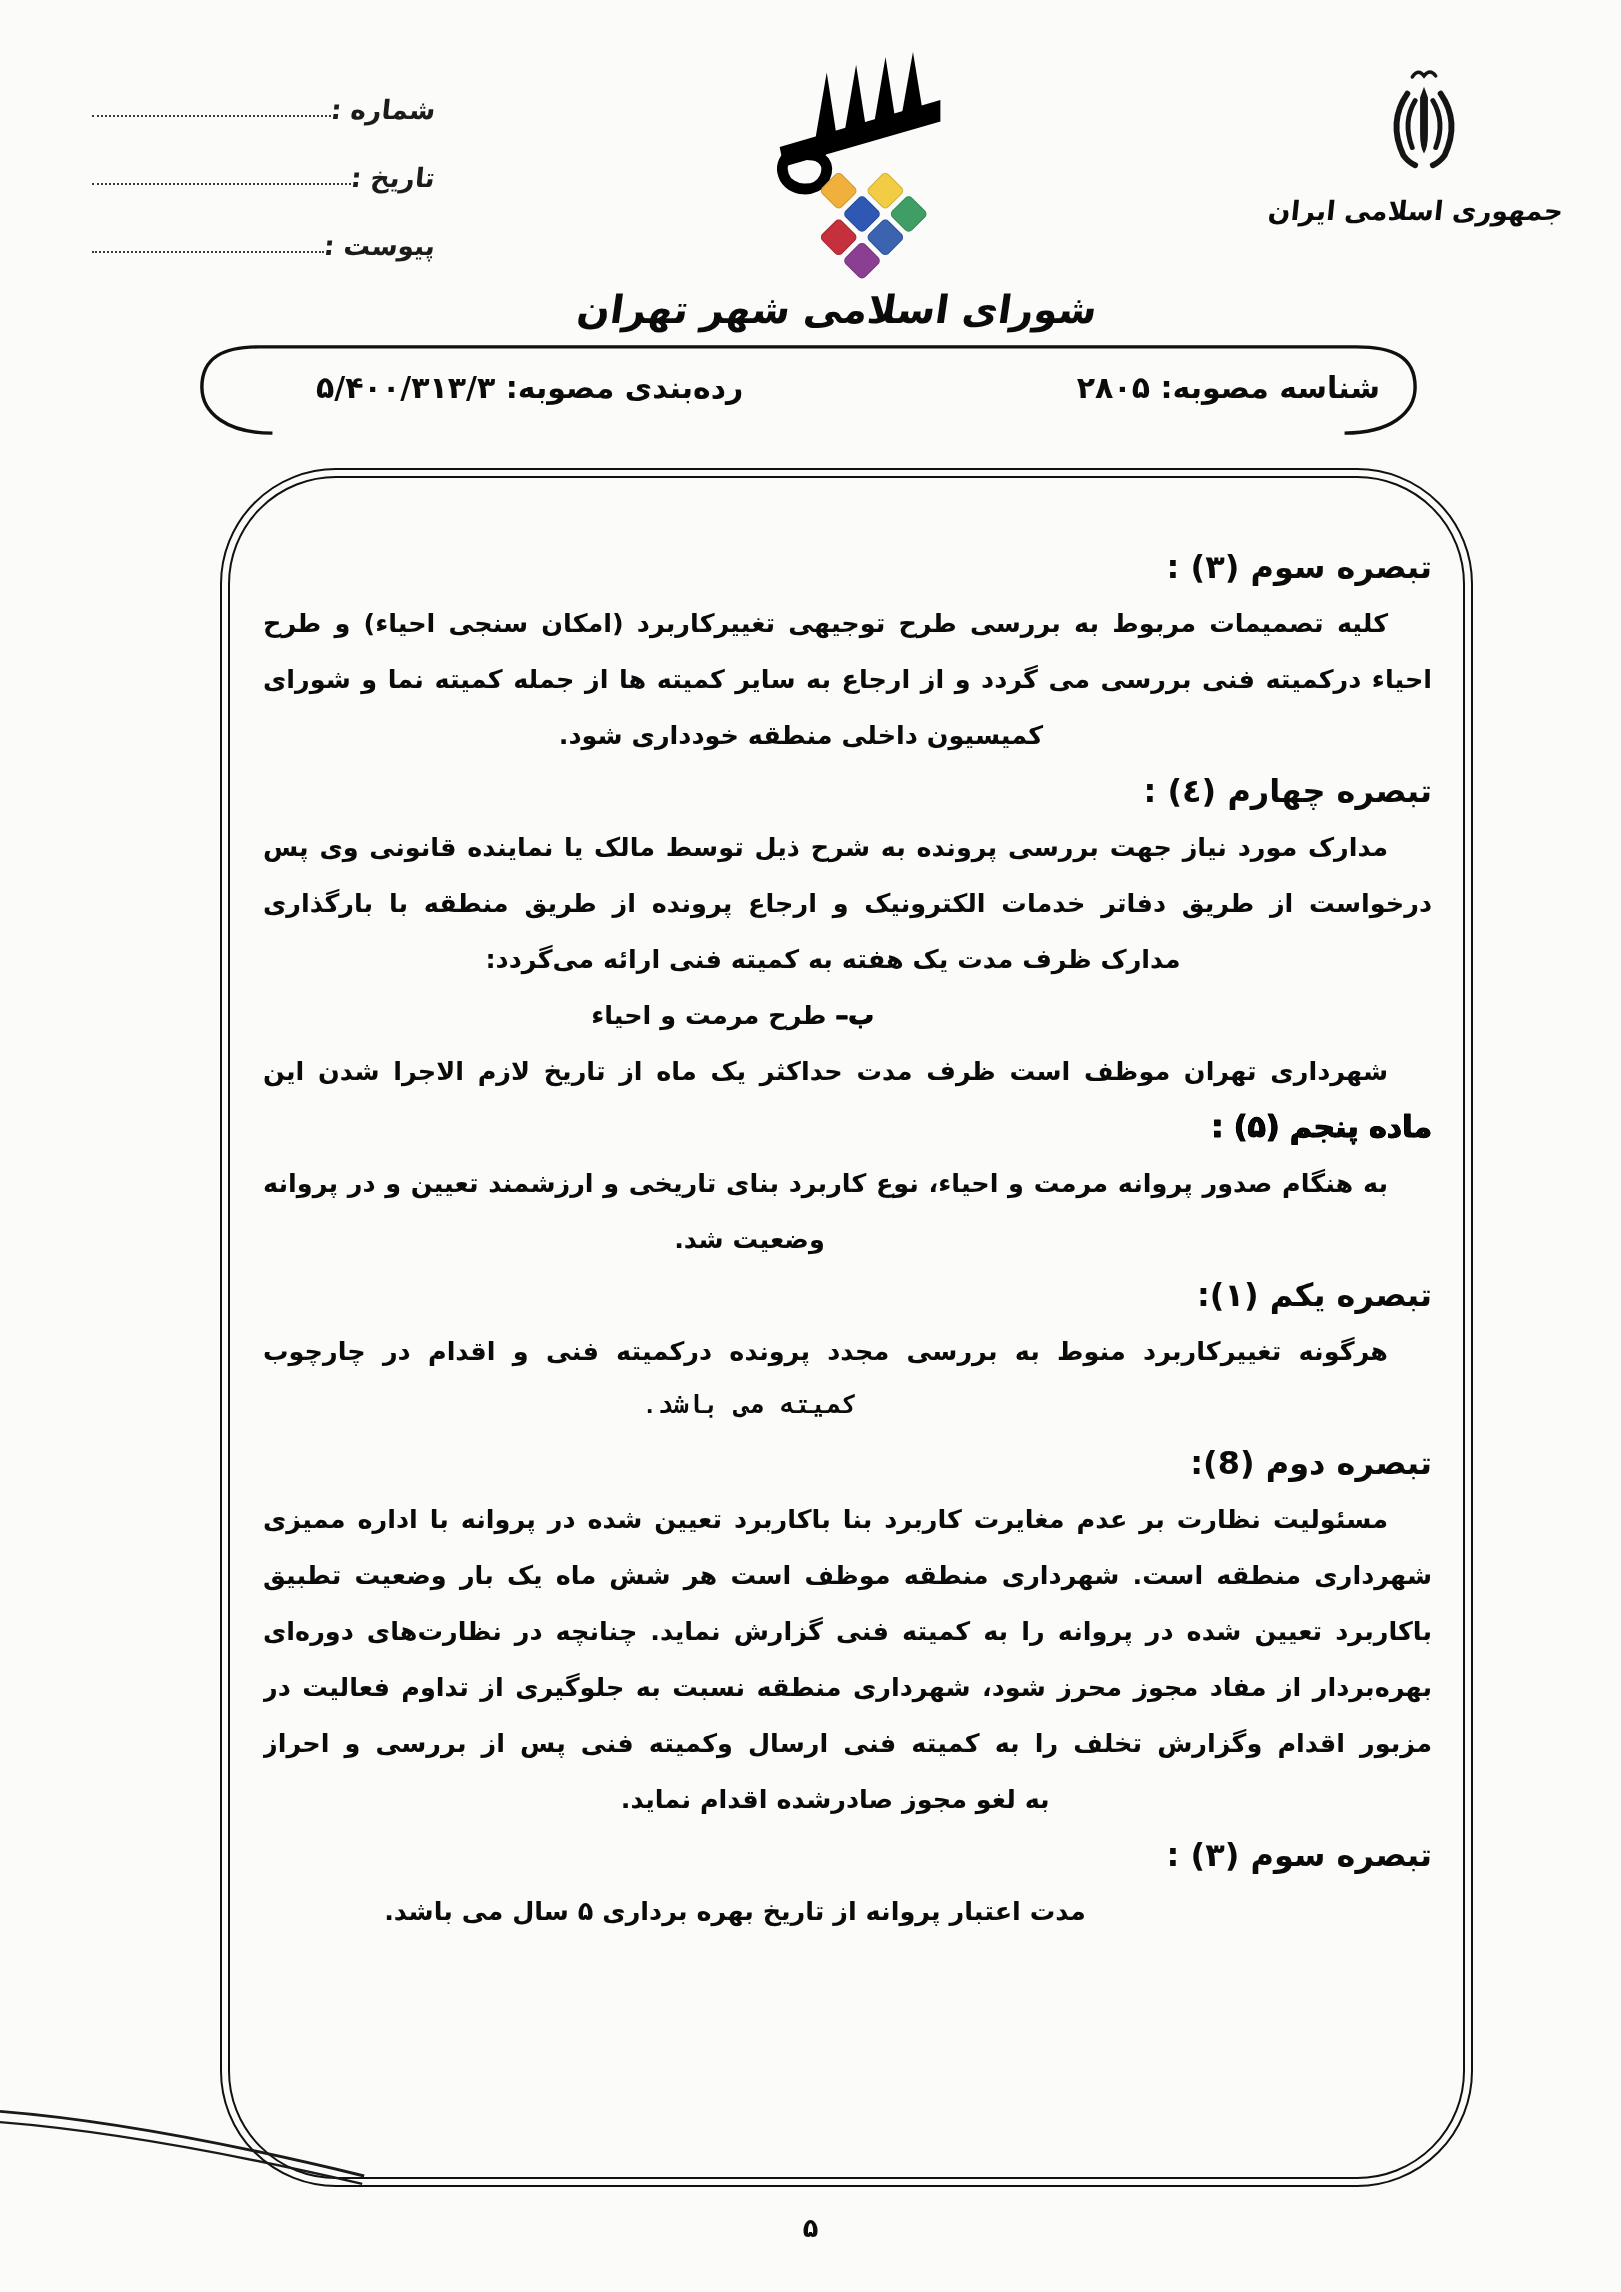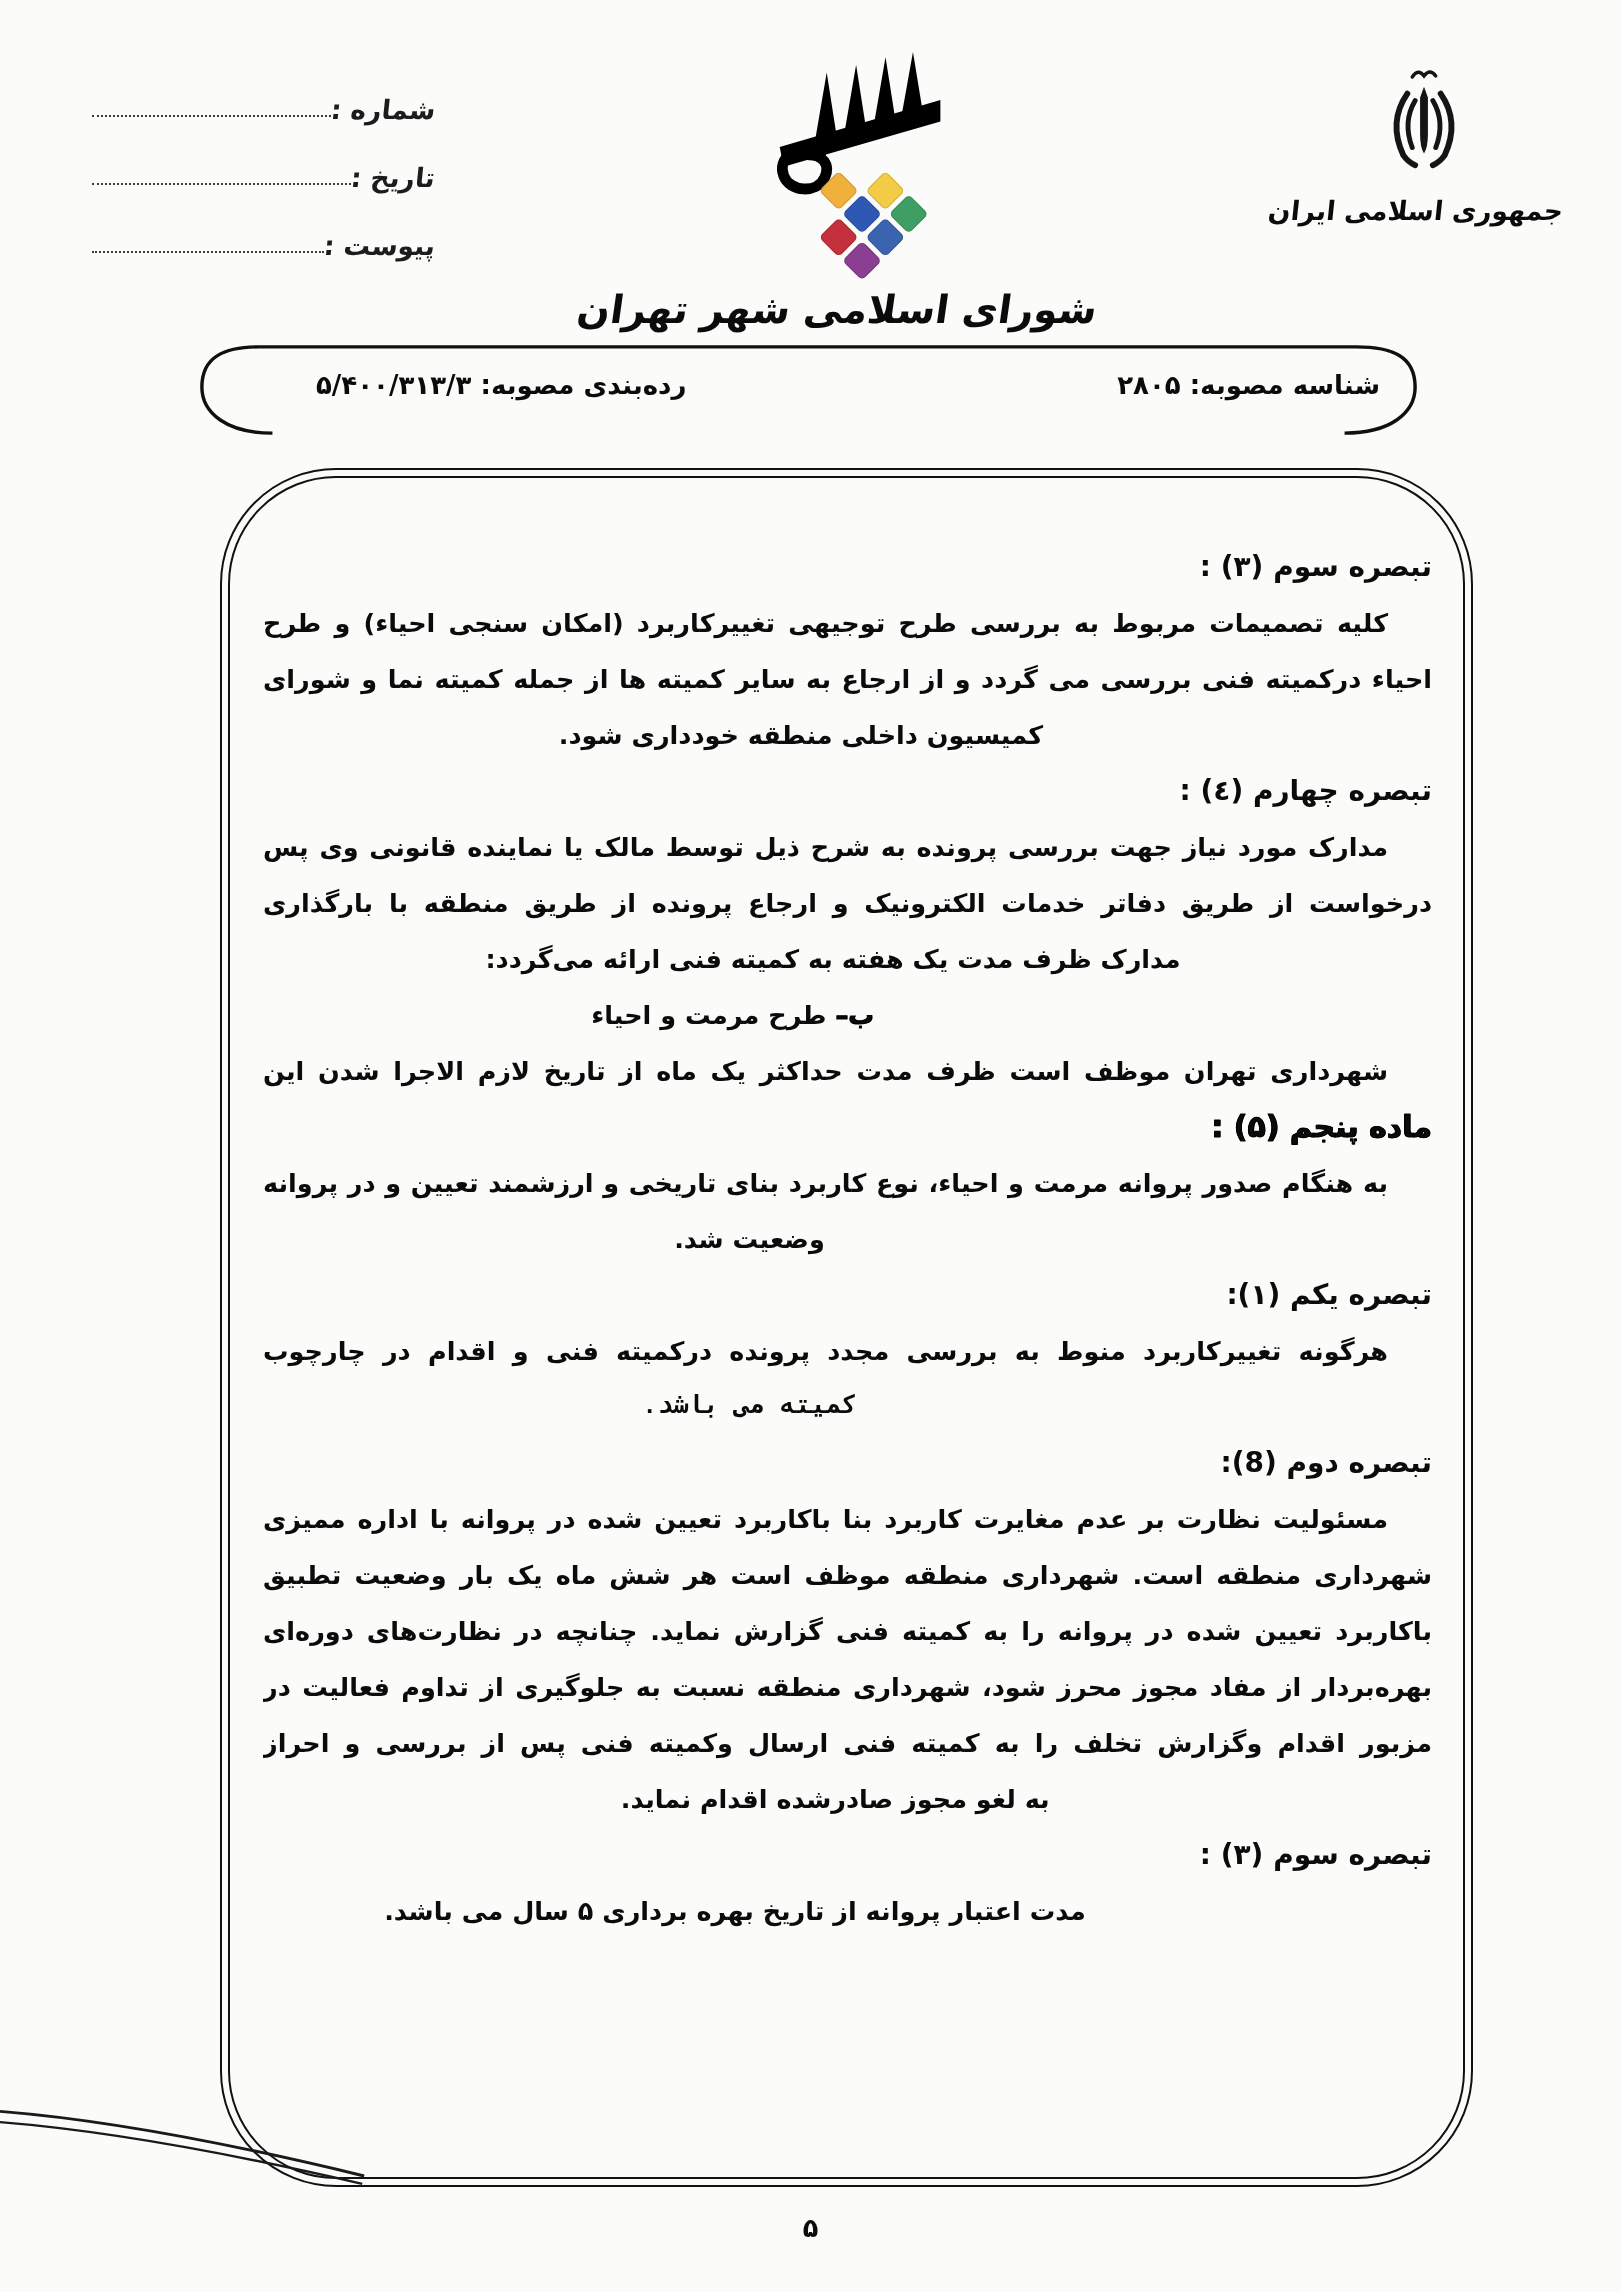--- a/index.html
+++ b/index.html
@@ -21,32 +21,32 @@
          display:grid;grid-template-rows:repeat(3,1fr);grid-template-columns:repeat(3,1fr);gap:4.9px;}
   .tile{border-radius:4.9px;box-shadow:0 0 0 1px rgba(0,0,0,.15) inset;}
   .t1{grid-area:1/1}.t2{grid-area:1/2}.t3{grid-area:2/1}.t4{grid-area:2/2}.t5{grid-area:2/3}.t6{grid-area:3/1}.t7{grid-area:3/2}
   .council-title{margin-top:25.5px;font-size:39px;font-weight:bold;white-space:nowrap;transform:skewX(-8deg);}
   
   .national-emblem{position:absolute;top:67px;left:1284px;width:279px;text-align:center;}
   .emblem-title{margin-top:7.8px;font-size:26.5px;font-weight:bold;white-space:nowrap;transform:skewX(-6deg);}
   
   .meta-bar{position:absolute;top:341px;left:196px;width:1225px;height:98px;}
   .meta-bar svg{position:absolute;inset:0;}
-  .meta-text{position:absolute;top:29px;font-size:26px;font-weight:bold;white-space:nowrap;}
+  .meta-text{position:absolute;top:29px;font-size:30px;font-weight:bold;white-space:nowrap;}
   .meta-id{right:41px;}
   .meta-class{left:120px;}
   .num{direction:ltr;unicode-bidi:isolate;}
   
   .main-box{position:absolute;top:468px;left:220px;width:1249px;height:1715px;
             border:2.9px solid #111;border-radius:116px;background:transparent;}
   .main-box::before{content:"";position:absolute;inset:5.9px;border:2px solid #111;border-radius:108px;pointer-events:none;}
   
   .doc{position:absolute;top:69px;right:39px;left:41px;direction:rtl;}
   .line{height:56px;line-height:56px;font-size:25.5px;font-weight:bold;overflow:hidden;}
-  .line.h{font-size:28px;text-align:right;white-space:nowrap;}
+  .line.h{font-size:32px;text-align:right;white-space:nowrap;}
   .line.hx{font-size:30px;text-align:right;white-space:nowrap;-webkit-text-stroke:0.8px #000;text-shadow:0.6px 0 #000,-0.6px 0 #000;}
   .line.j{text-align:justify;text-align-last:justify;text-justify:inter-word;}
   .line.r{text-align:center;white-space:nowrap;}
   .lead{-webkit-text-stroke:1.1px #000;text-shadow:0.7px 0 #000;}
   
   .page-number{position:absolute;top:2213px;left:0;right:0;text-align:center;font-size:25.5px;font-weight:bold;}
   .scan-line{position:absolute;top:2070px;left:0;width:372px;height:118px;pointer-events:none;}
 </style>
 </head>
 <body>

